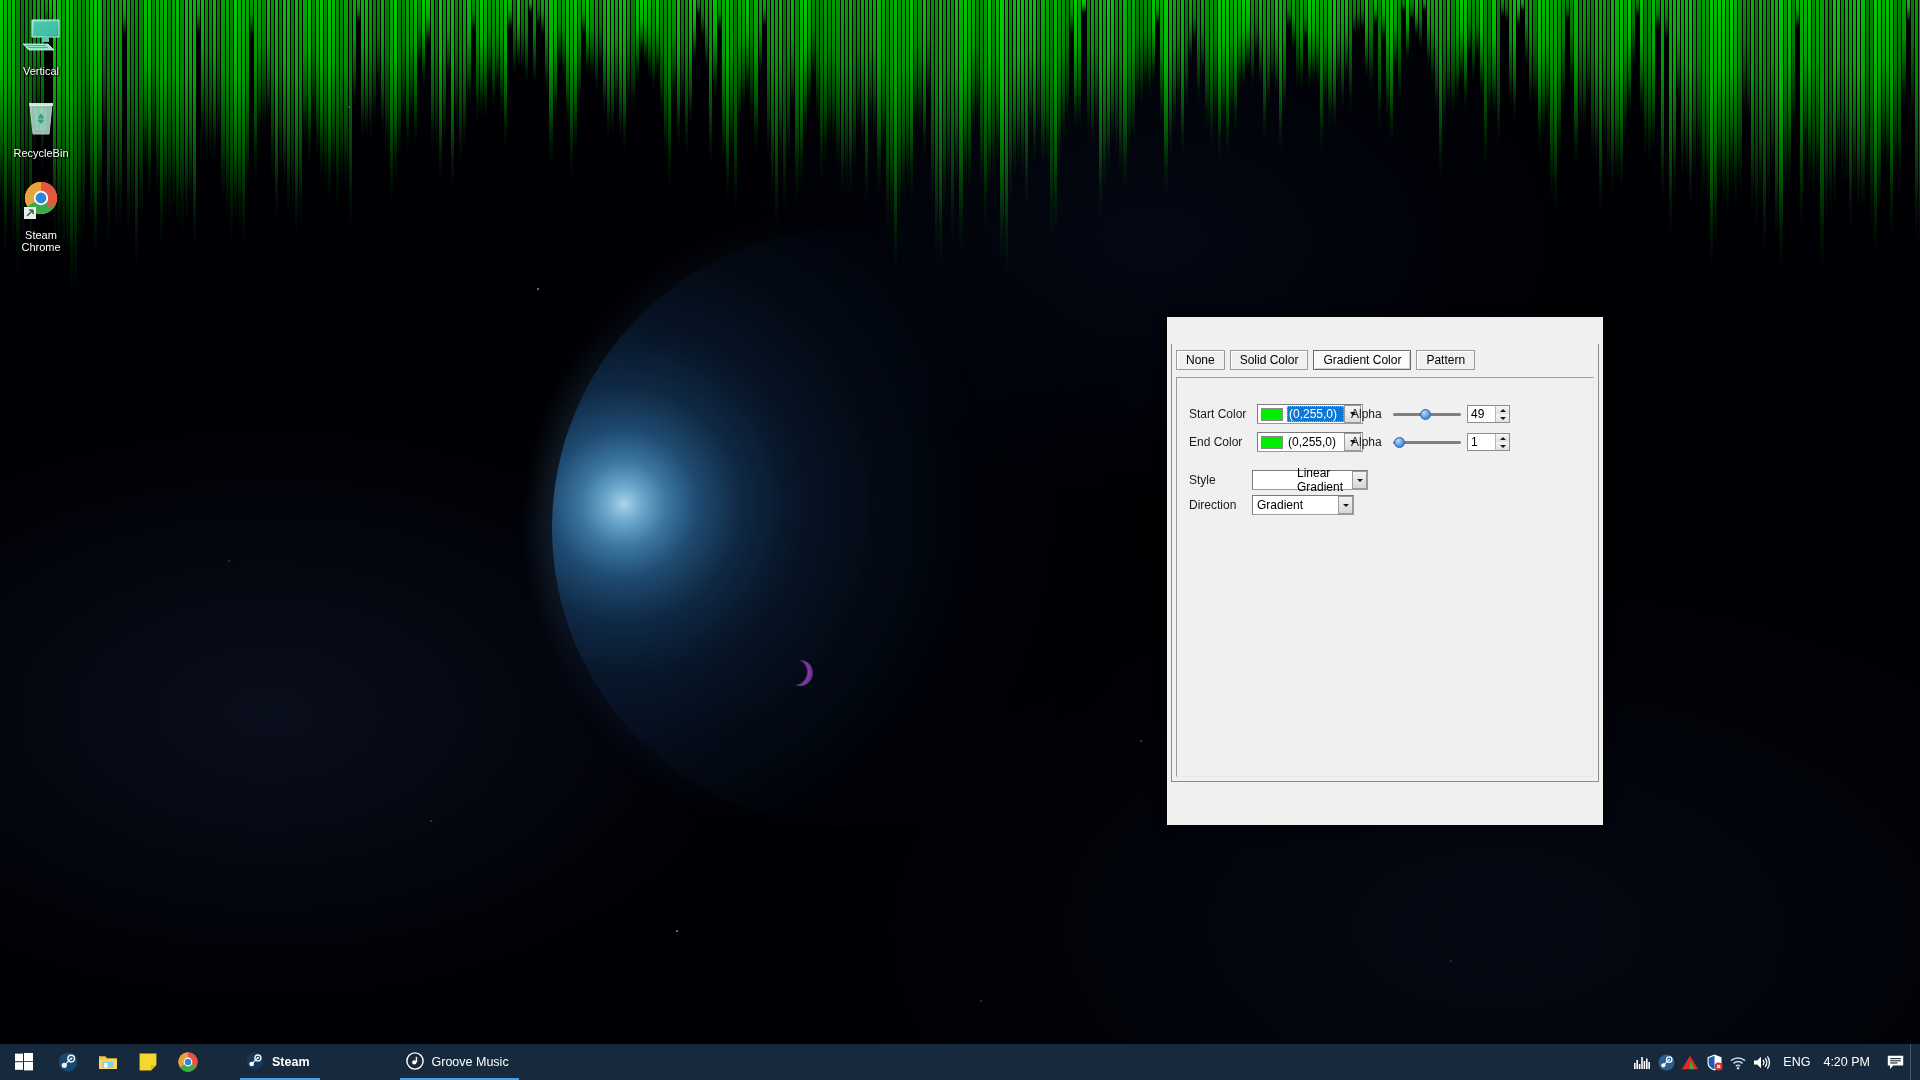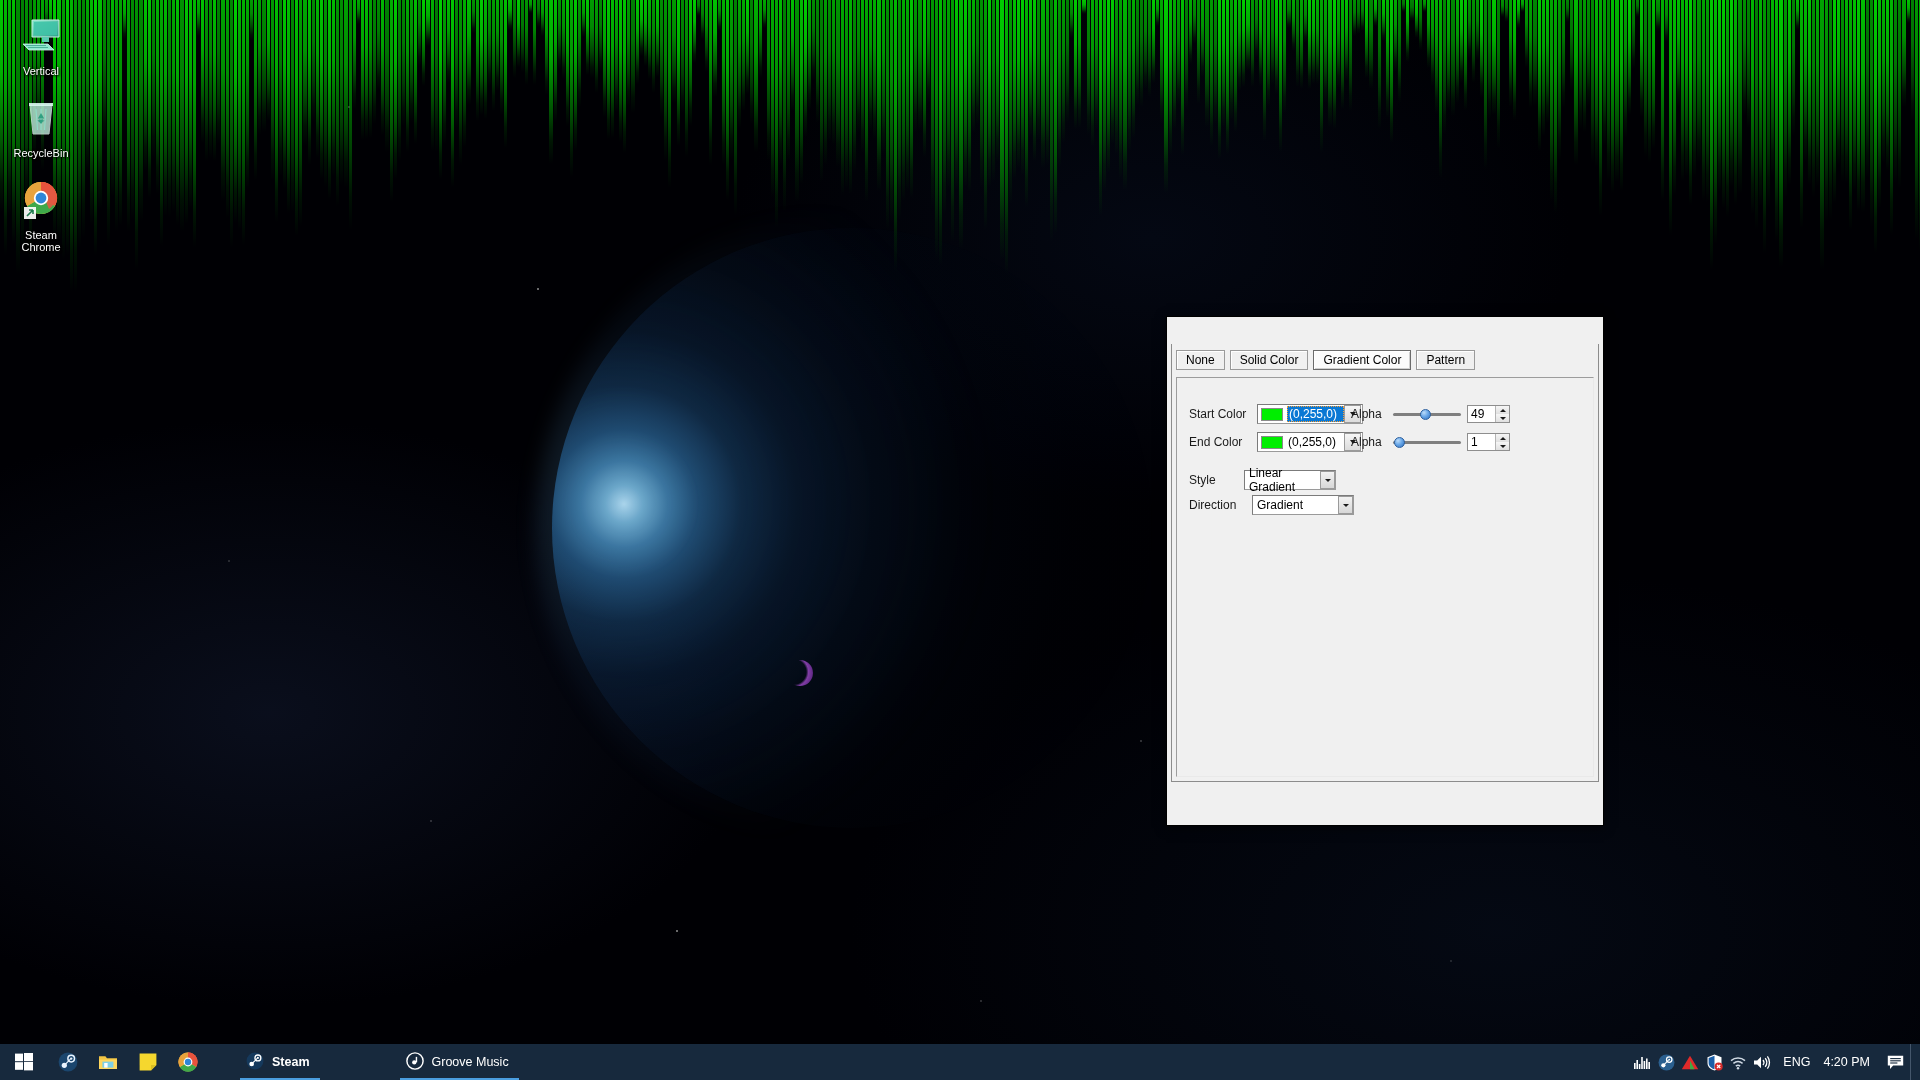--- a/index.html
+++ b/index.html
@@ -1057,21 +1057,21 @@
             <span class="num">1</span>
             <span class="btns">
               <div class="up"></div>
               <div class="dn"></div>
             </span>
           </div>
         </div>
 
         <div class="row" style="left:12px; top:92px;">
           <span class="lbl" style="width:52px;">Style</span>
-          <div class="combo2" style="width:92px; margin-left:3px;">
+          <div class="combo2" style="width:116px; margin-left:11px;padding-left:40px;">
             <span class="ctext">Linear Gradient</span>
             <span class="arrow"></span>
           </div>
         </div>
 
         <div class="row" style="left:12px; top:117px;">
           <span class="lbl" style="width:52px;">Direction</span>
           <div class="combo2" style="width:102px; margin-left:11px;">
             <span class="ctext">Gradient</span>
             <span class="arrow"></span>

